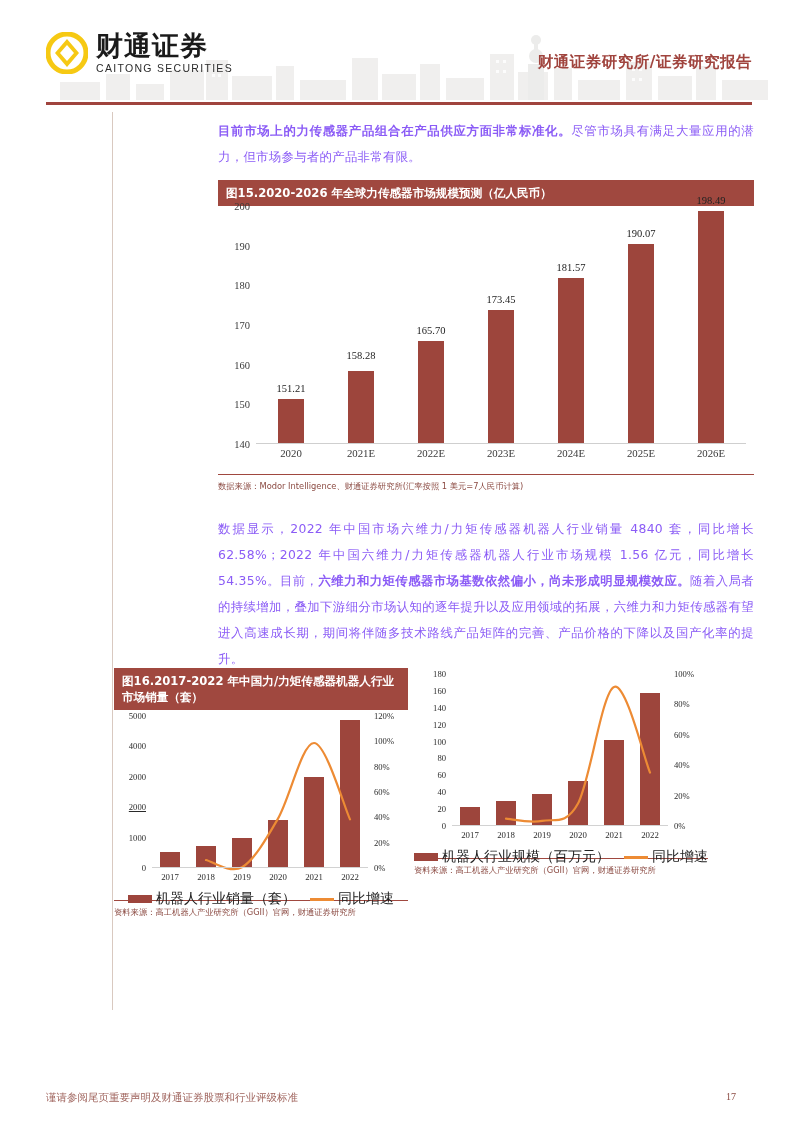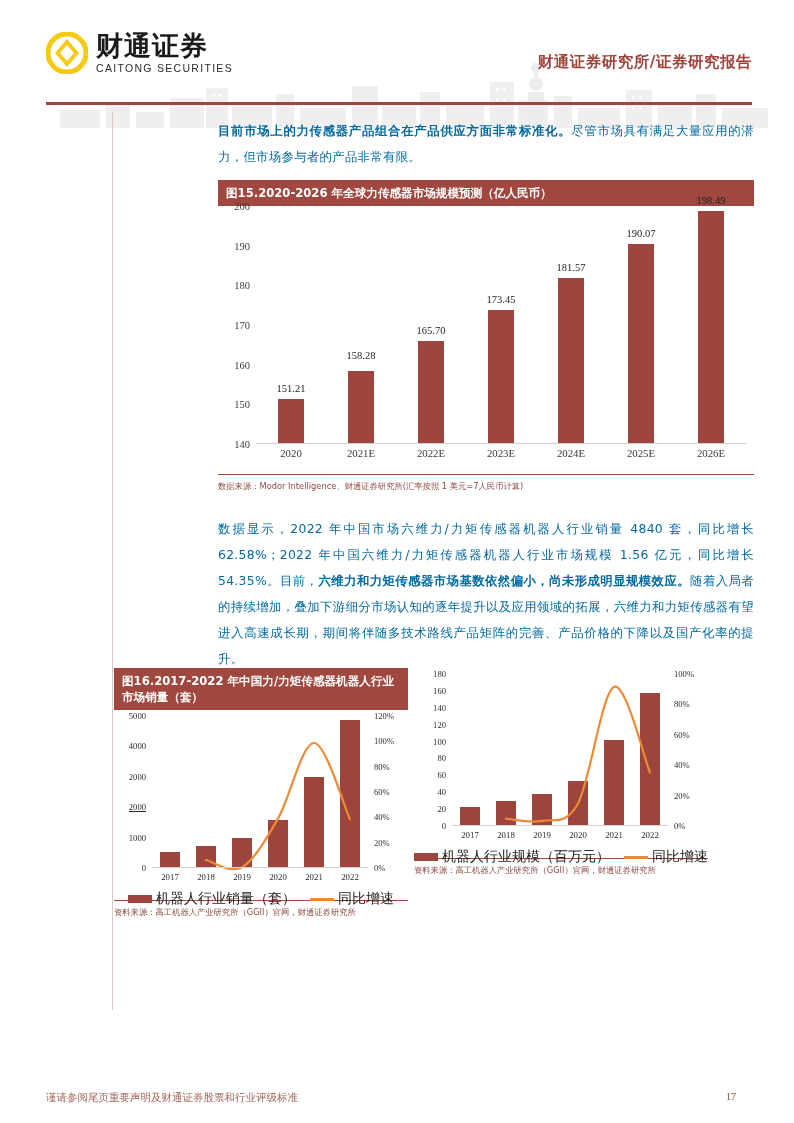--- a/index.html
+++ b/index.html
@@ -5,21 +5,21 @@
   * { box-sizing: border-box; margin: 0; padding: 0; }
   html, body {
     width: 794px; height: 1123px;
     background: #ffffff;
     font-family: "Liberation Serif", "DejaVu Serif", serif;
     overflow: hidden;
   }
   .page { position: relative; width: 794px; height: 1123px; background:#fff; }
 
   
-  .header { position:relative; height: 128px; }
+  .header { position:relative; height: 100px; }
   .skyline { position:absolute; left:0; right:0; bottom:0; height:70px; overflow:hidden; }
   .logo-wrap { position:absolute; left:46px; top:32px; display:flex; align-items:center; gap:8px; }
   .logo-mark { width:42px; height:42px; position:relative; }
   .logo-text-cn {
     font-family:"DejaVu Sans", sans-serif;
     font-weight:bold; font-size:27px; letter-spacing:1px; color:#1a1a1a; line-height:1;
   }
   .logo-text-en {
     font-family:"Liberation Sans", sans-serif;
     font-size:10.5px; letter-spacing:1.3px; color:#2b2b2b; margin-top:3px;
@@ -30,21 +30,21 @@
     font-family:"DejaVu Sans", sans-serif; letter-spacing:0.5px;
   }
   .header-rule { position:absolute; left:46px; right:42px; top:102px; height:3px; background:#a0443e; }
 
   
   .left-rule { position:absolute; left:112px; top:112px; width:1px; height:898px; background:#d9c9c0; }
 
   
   .content { position:absolute; left:218px; top:118px; width:536px; }
   .para {
-    font-size:12.4px; line-height:26px; color:#0369a1; text-align:justify;
+    font-size:12.4px; line-height:26px; color:#8b5cf6; text-align:justify;
     font-family:"DejaVu Sans", sans-serif; letter-spacing:0.3px;
   }
   .para b { font-weight:bold; }
 
   
   .fig-banner {
     background:#a0483f; color:#ffffff;
     font-family:"DejaVu Sans", sans-serif;
     font-size:11.6px; font-weight:bold;
     padding:5px 8px; line-height:16px;

